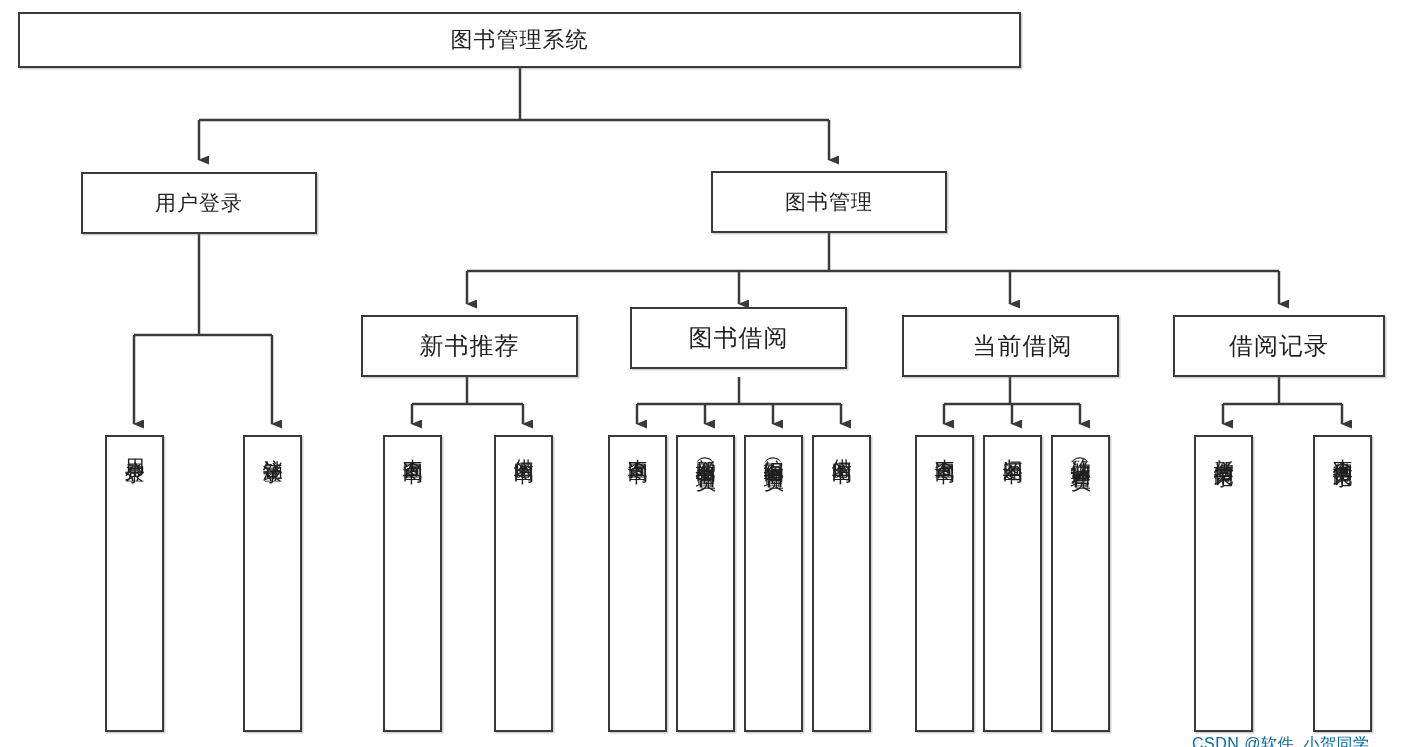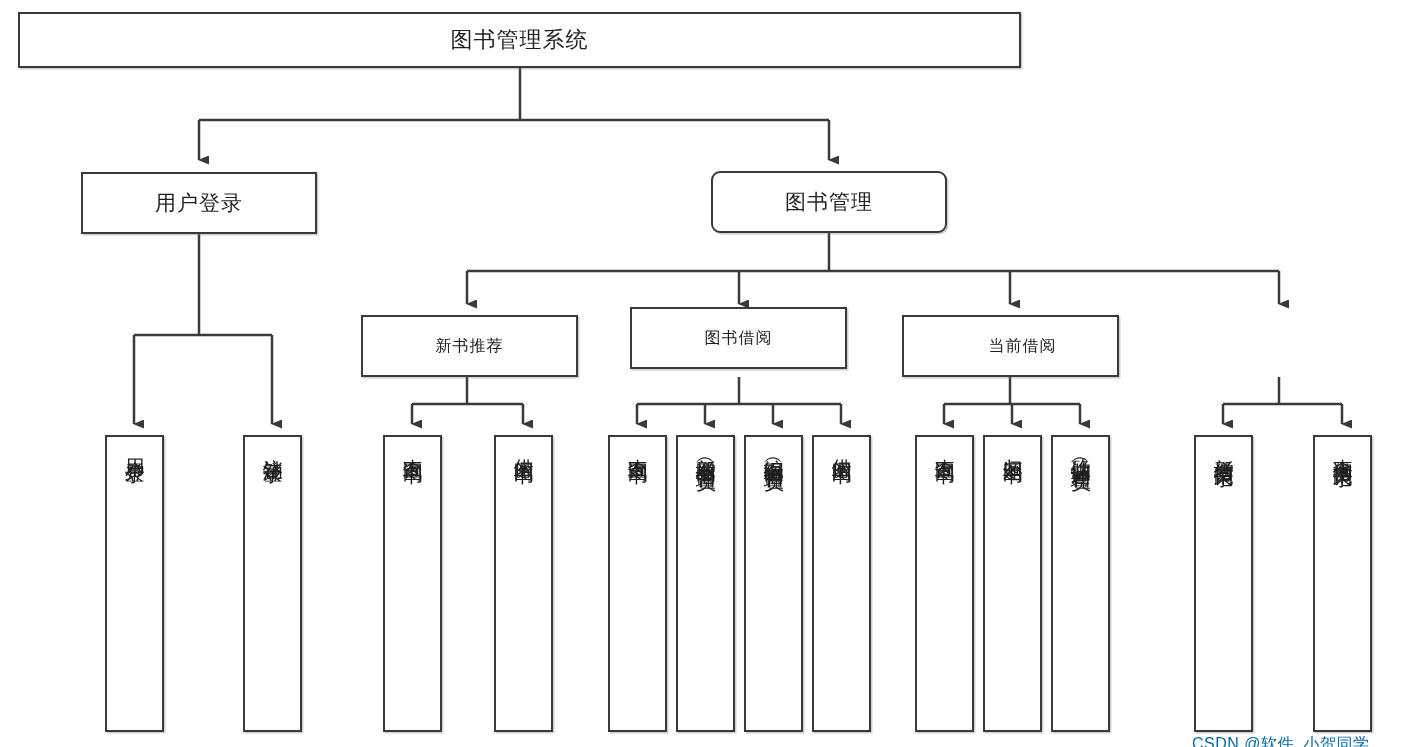--- a/index.html
+++ b/index.html
@@ -37,21 +37,21 @@
     box-shadow: 1.5px 1.5px 0 rgba(120,120,120,0.35);
   }
   .node .lbl {
     font-size: 21px;
     line-height: 1.25;
     letter-spacing: 1px;
     white-space: nowrap;
   }
   .node.root .lbl { font-size: 22px; }
   .node.lvl1 .lbl { font-size: 21px; }
-  .node.lvl2 .lbl { font-size: 16px; font-family: Liberation Serif, serif; }
+  .node.lvl2 .lbl { font-size: 24px; font-family: Liberation Serif, serif; }
   .node.leaf {
     align-items: flex-start;
     padding-top: 6px;
   }
   .node.leaf .lbl {
     writing-mode: vertical-rl;
     text-orientation: upright;
     font-size: 20px;
     line-height: 1.18;
     letter-spacing: 2px;
@@ -124,32 +124,35 @@
     </g>
   </svg>
 
   <div class="node root" style="left:18px; top:12px; width:1003px; height:56px;">
     <span class="lbl">图书管理系统</span>
   </div>
 
   <div class="node lvl1" style="left:81px; top:172px; width:236px; height:62px;">
     <span class="lbl">用户登录</span>
   </div>
-  <div class="node lvl1" style="left:711px; top:171px; width:236px; height:62px;border-radius:9px;">
+  <div class="node lvl1" style="left:711px; top:171px; width:236px; height:62px;">
     <span class="lbl">图书管理</span>
   </div>
 
   <div class="node lvl2" style="left:361px; top:315px; width:217px; height:62px;">
     <span class="lbl">新书推荐</span>
   </div>
   <div class="node lvl2" style="left:630px; top:307px; width:217px; height:62px;">
     <span class="lbl">图书借阅</span>
   </div>
   <div class="node lvl2" style="left:902px; top:315px; width:217px; height:62px;padding-left:24px;">
     <span class="lbl">当前借阅</span>
+  </div>
+  <div class="node lvl2" style="left:1173px; top:315px; width:212px; height:62px;">
+    <span class="lbl">借阅记录</span>
   </div>
 
   <div class="node leaf" style="left:105px; top:435px; width:59px; height:297px;">
     <span class="lbl">用户登录</span>
   </div>
   <div class="node leaf" style="left:243px; top:435px; width:59px; height:297px;">
     <span class="lbl">注销登录</span>
   </div>
 
   <div class="node leaf" style="left:383px; top:435px; width:59px; height:297px;">

